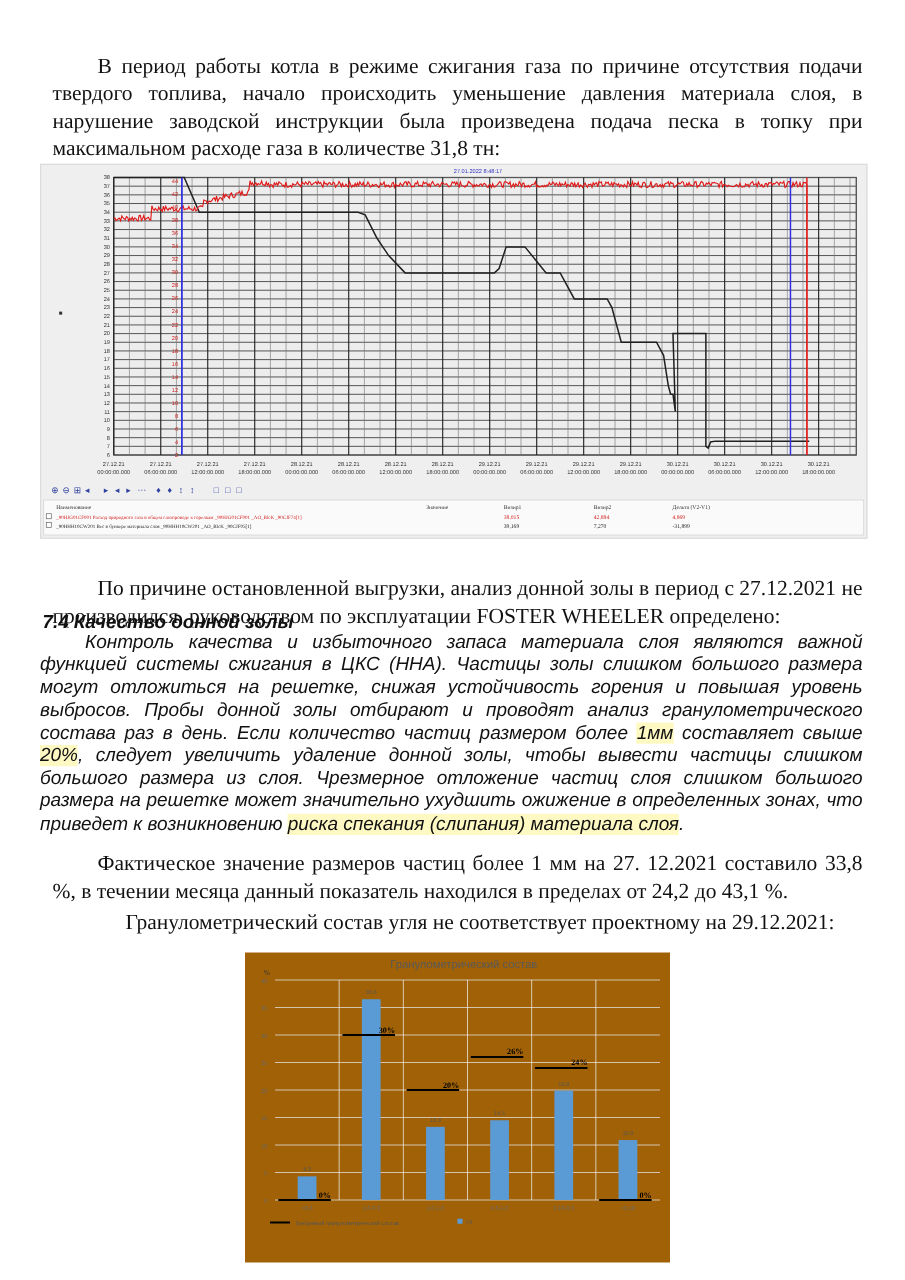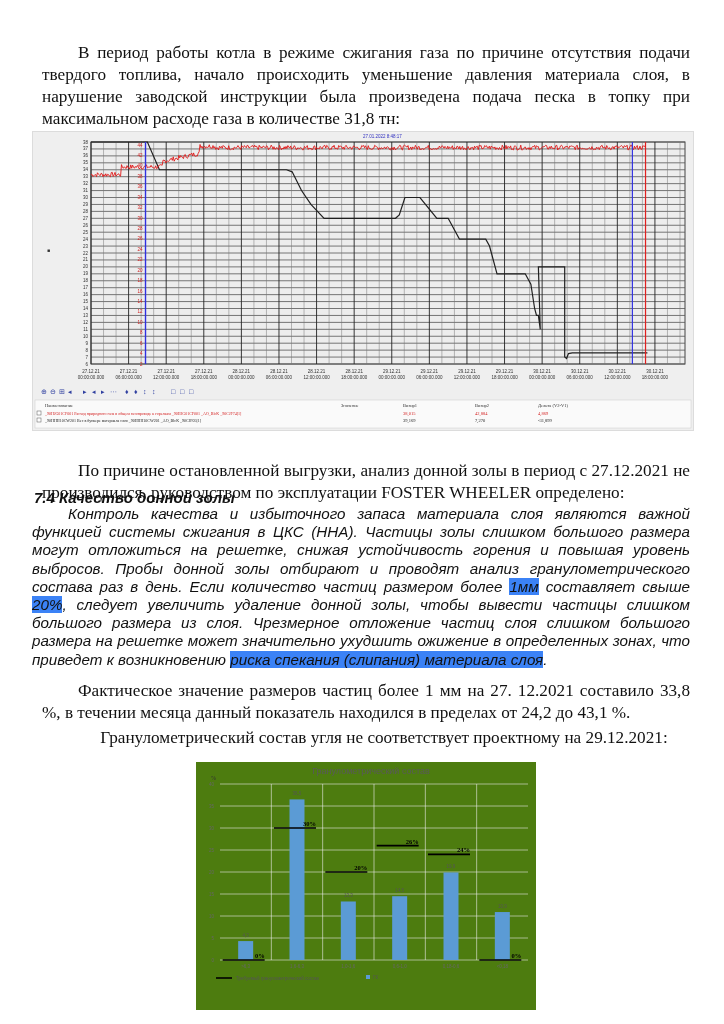--- a/index.html
+++ b/index.html
@@ -4,24 +4,24 @@
 <style>
   html, body { margin:0; padding:0; background:#ffffff; }
   body { width:724px; height:1024px; position:relative; overflow:hidden; font-family:"Liberation Serif", serif; color:#111; }
   .para { position:absolute; left:42px; width:648px; font-size:17.2px; line-height:22px; text-align:justify; }
   .para .indent { display:inline-block; width:36px; }
   .p1 { top:42px; }
   .figure1 { position:absolute; left:32px; top:131px; width:660px; height:298px; background:#efefef; border:1px solid #dcdcdc; }
   .p2 { top:436px;margin-top:24px; }
   .heading { position:absolute; left:34px; top:489px; font-family:"Liberation Sans", sans-serif; font-style:italic; font-weight:bold; font-size:15px; }
   .quote { position:absolute; left:32px; top:505px; width:658px; font-family:"Liberation Sans", sans-serif; font-style:italic; font-size:15.2px; line-height:18.2px; text-align:justify; }
-  .hl { background:#3b82f6; }
+  .hl { background:#fef9c3; }
   .p3 { top:680px; }
   .p4 { top:727px; text-align:center; }
-  .figure2 { position:absolute; left:196px; top:762px; width:340px; height:248px; background:#4d7c0f; }
+  .figure2 { position:absolute; left:196px; top:762px; width:340px; height:248px; background:#a16207; }
 </style>
 </head>
 <body>
 
 <div class="para p1"><span class="indent"></span><span>В период работы котла в режиме сжигания газа по причине отсутствия подачи твердого топлива, начало происходить уменьшение давления материала слоя, в нарушение заводской инструкции была произведена подача песка в топку при максимальном расходе газа в количестве 31,8 тн:</span></div>
 
 <div class="figure1">
   <svg id="trend" width="660" height="298">
       <rect x="58" y="10" width="594" height="222" fill="#ededed" stroke="#444" stroke-width="1"></rect>
       <text x="330" y="6" font-size="4.5" fill="#3030c0" font-family="Liberation Sans, sans-serif">27.01.2022  8:48:17</text>

